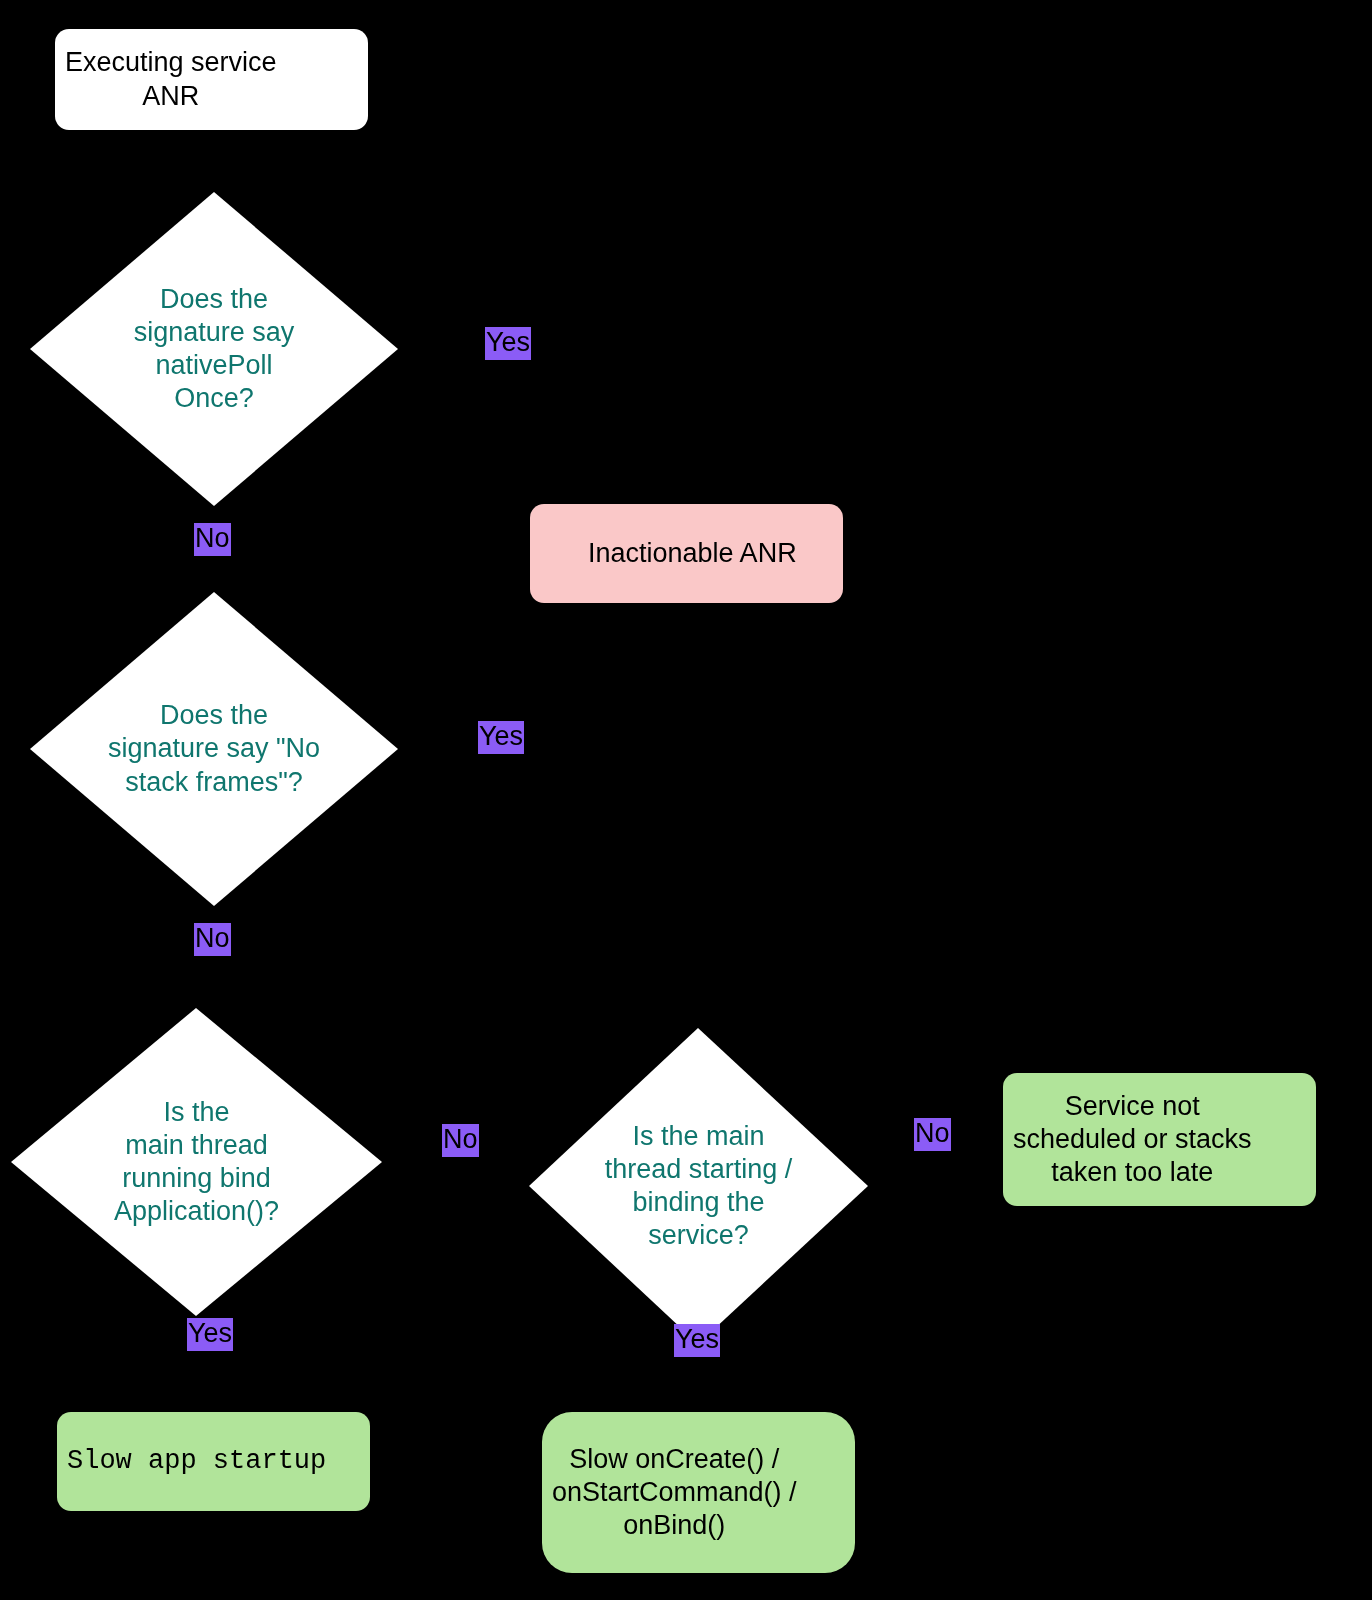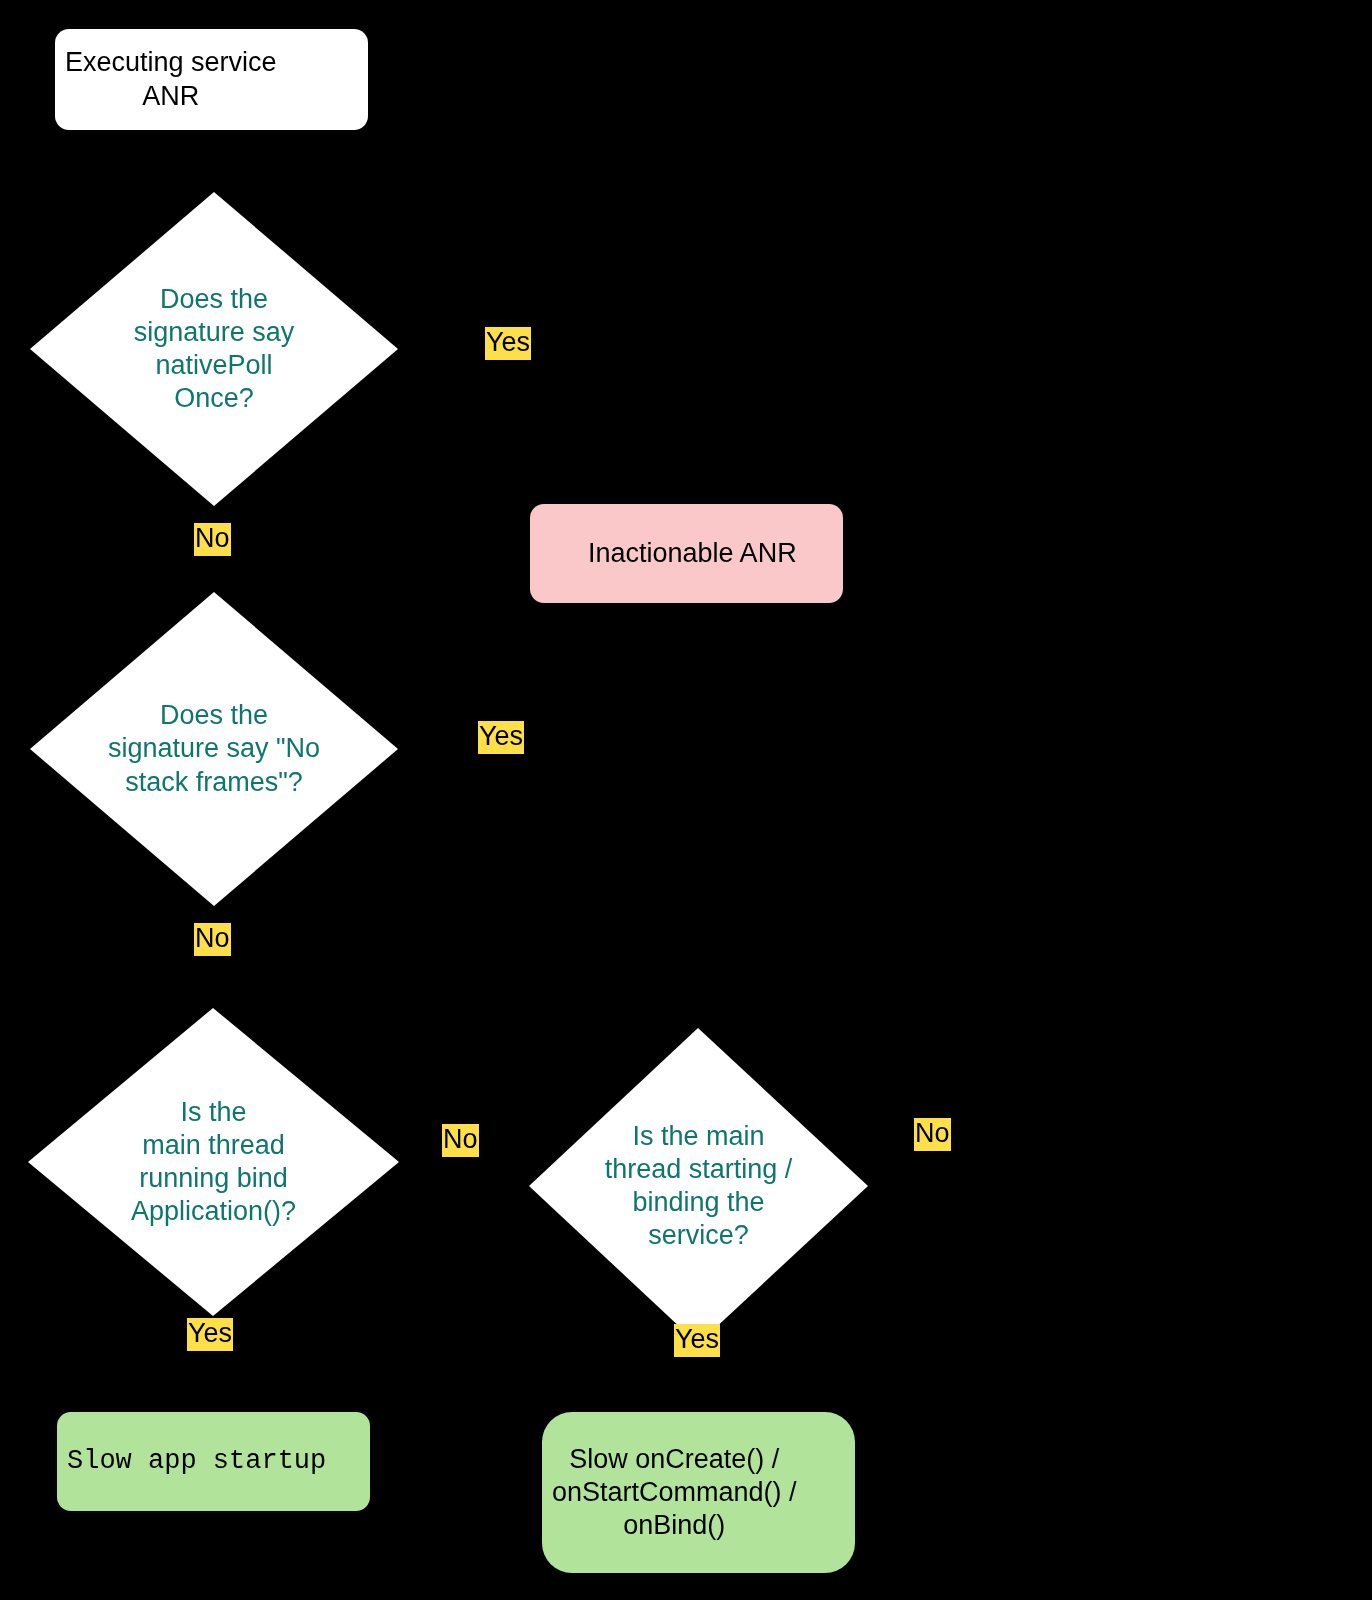--- a/index.html
+++ b/index.html
@@ -56,21 +56,21 @@
     align-items: center;
     justify-content: center;
     text-align: center;
     color: #0f766e;
     white-space: pre-line;
     line-height: 1.23;
   }
 
   .edge-label {
     position: absolute;
-    background: #fde047;
+    background: #8b5cf6;
     color: #000000;
     line-height: 1.1;
     padding: 1px 1px 2px 1px;
     white-space: nowrap;
   }
 
   .connector {
     position: absolute;
     background: #000000;
   }
@@ -136,21 +136,21 @@
     </svg>
     <div class="dlabel" style="font-size:27px;">Does the
 signature say "No
 stack frames"?</div>
   </div>
 
   <div class="edge-label" style="left:478px; top:721px; font-size:27px;">Yes</div>
 
   <div class="edge-label" style="left:194px; top:923px; font-size:27px;">No</div>
 
-  <div class="diamond" style="left:26px; top:1006px; width:375px; height:312px;">
+  <div class="diamond" style="left:9px; top:1006px; width:375px; height:312px;">
     <svg width="375" height="312" viewBox="0 0 375 312">
       <polygon points="187,2 373,156 187,310 2,156" fill="#ffffff"></polygon>
     </svg>
     <div class="dlabel" style="font-size:27px;">Is the
 main thread
 running bind
 Application()?</div>
   </div>
 
   <div class="diamond" style="left:527px; top:1026px; width:343px; height:320px;">
@@ -164,20 +164,25 @@
   </div>
 
   <div class="edge-label" style="left:442px; top:1124px; font-size:27px;">No</div>
 
   <div class="edge-label" style="left:914px; top:1118px; font-size:27px;">No</div>
 
   <div class="edge-label" style="left:187px; top:1318px; font-size:27px;">Yes</div>
 
   <div class="edge-label" style="left:674px; top:1324px; font-size:27px;">Yes</div>
 
+  <div class="node rounded-box box-green" style="left:1003px; top:1073px; width:313px; height:133px; font-size:27px;">
+    <span class="node-text">Service not
+scheduled or stacks
+taken too late</span>
+  </div>
 
   <div class="node rounded-box box-green" style="left:57px; top:1412px; width:313px; height:99px; font-size:27px;font-family:Liberation Mono, monospace;">
     <span class="node-text">Slow app startup</span>
   </div>
 
   <div class="node rounded-box box-green" style="left:542px; top:1412px; width:313px; height:161px; font-size:27px;border-radius:30px;">
     <span class="node-text">Slow onCreate() /
 onStartCommand() /
 onBind()</span>
   </div>

